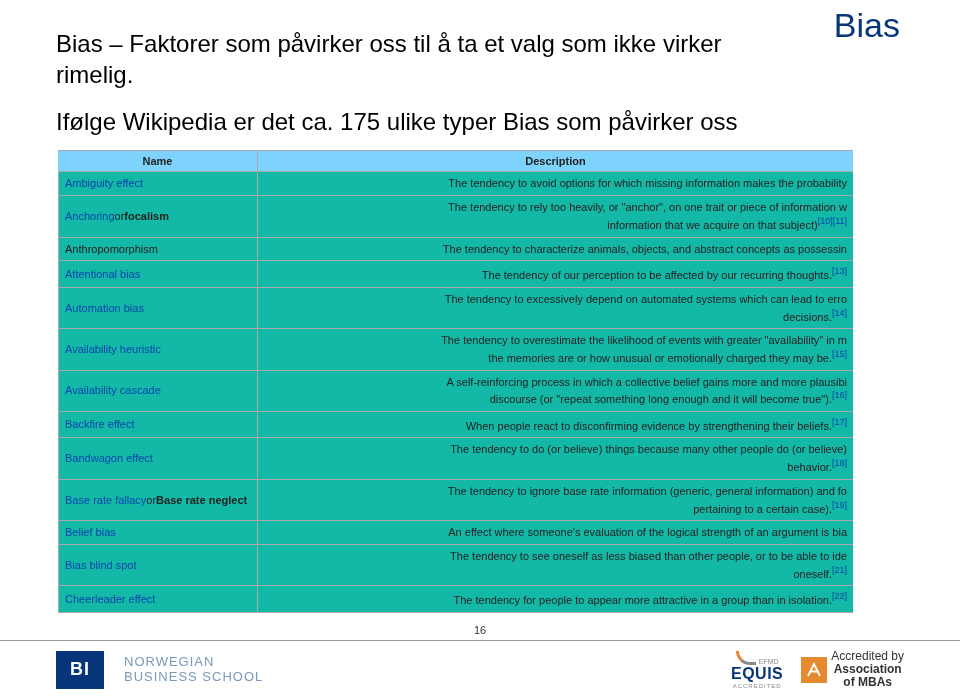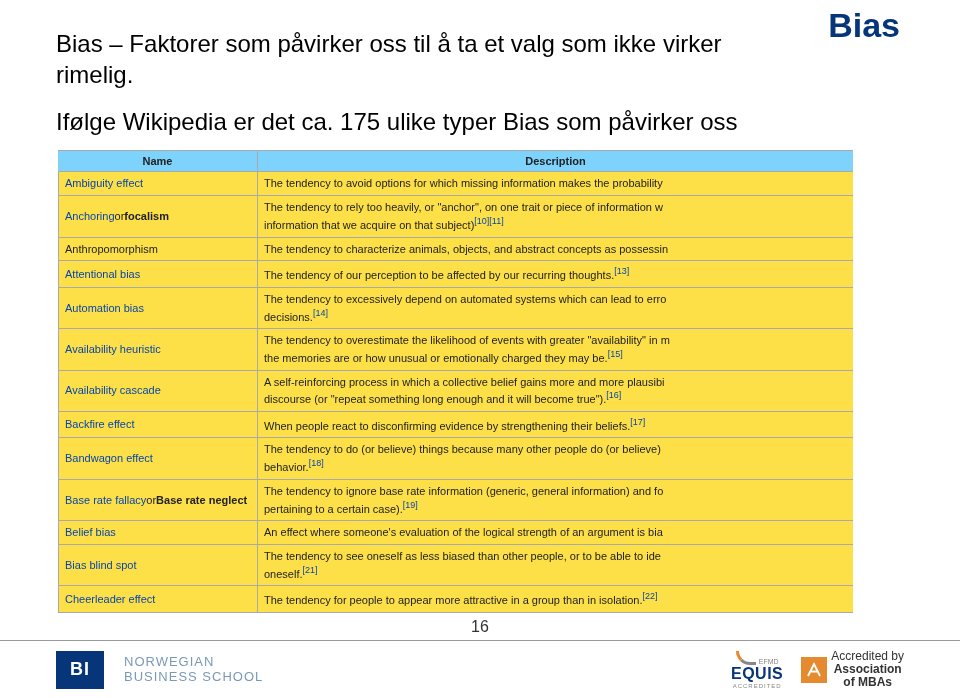--- a/index.html
+++ b/index.html
@@ -12,21 +12,21 @@
     color: #000;
   }
   .slide {
     padding: 28px 56px 0 56px;
   }
   .title-right {
     position: absolute;
     top: 6px;
     right: 60px;
     font-size: 34px;
-    font-weight: bold;
+    font-weight: normal;
     color: #06357a;
   }
   .heading {
     font-size: 24px;
     color: #000;
     line-height: 1.3;
     margin-bottom: 18px;
   }
   .subheading {
     font-size: 24px;
@@ -50,21 +50,22 @@
     font-weight: bold;
     padding: 4px 6px;
     font-size: 11px;
     color: #222;
   }
   .th-name { width: 200px; border-right: 1px solid #aaa; }
   .th-desc { flex: 1; }
   .trow {
     display: flex;
     border-bottom: 1px solid #aaa;
-    background: #fde047;
+    background: #14b8a6;
+    text-align: right;
   }
   .cell-name {
     width: 200px;
     padding: 4px 6px;
     border-left: 1px solid #aaa;
     border-right: 1px solid #aaa;
     display: flex;
     align-items: center;
     flex-wrap: wrap;
     line-height: 1.35;
@@ -87,21 +88,21 @@
     left: 0;
     width: 100%;
     height: 58px;
     border-top: 1px solid #999;
   }
   .page-num {
     position: absolute;
     bottom: 62px;
     left: 50%;
     transform: translateX(-50%);
-    font-size: 16px;
+    font-size: 11px;
     color: #333;
   }
   .footer-logos {
     display: flex;
     justify-content: space-between;
     align-items: center;
     height: 100%;
     padding: 0 56px;
   }
   .bi-logo {

